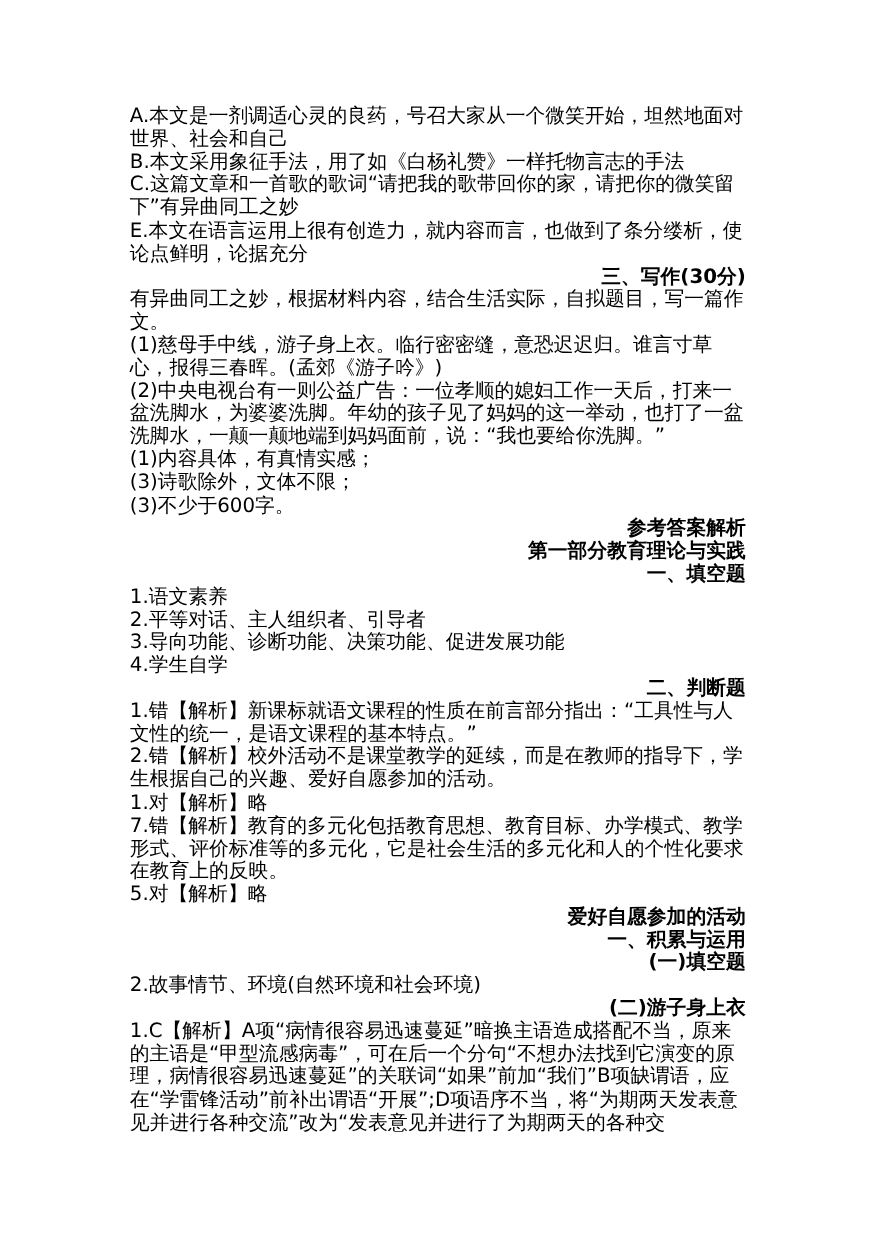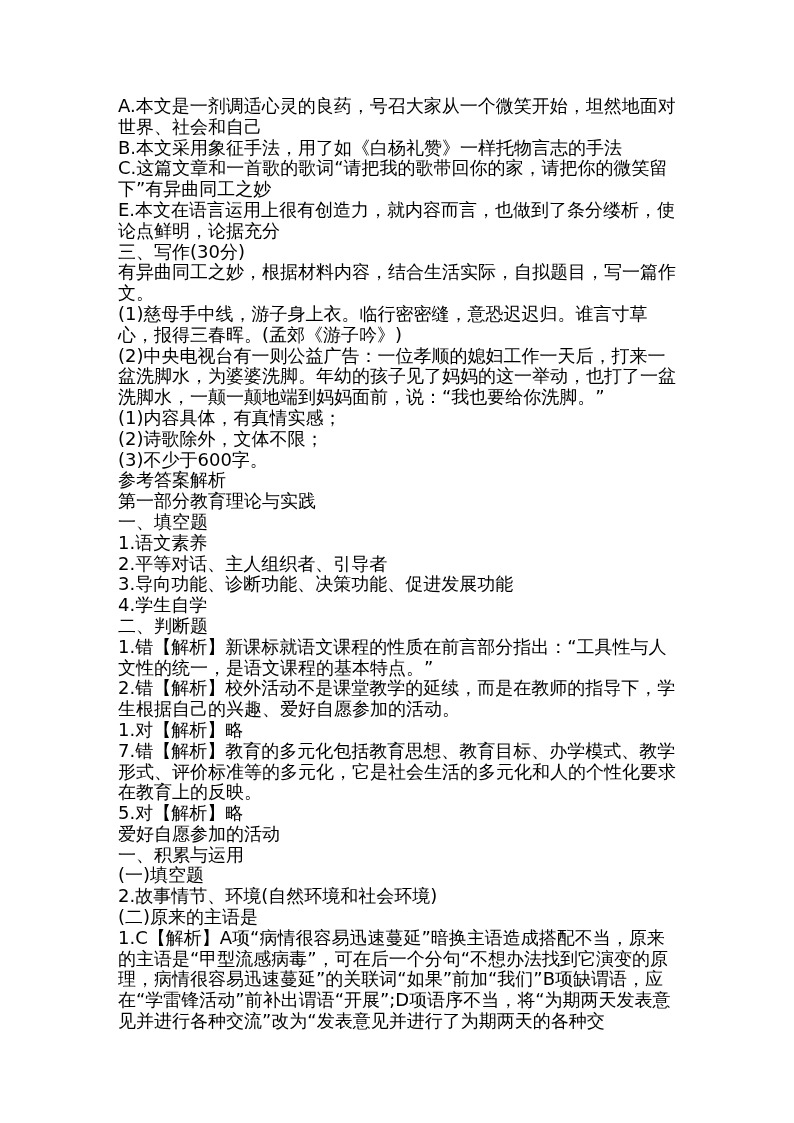--- a/index.html
+++ b/index.html
@@ -8,52 +8,52 @@
     position: absolute;
     left: 118px;
     top: 96px;
     width: 560px;
     font-family: "DejaVu Sans", "Liberation Sans", sans-serif;
     font-size: 18px;
     line-height: 20.8px;
     color: #000000;
   }
   .line { margin: 0; padding: 0; white-space: normal; word-break: break-all; }
-  .heading { font-weight: normal; }
+  .heading { font-weight: bold; text-align: right; }
 </style>
 </head>
 <body>
 
 <div class="page">
   <p class="line">A.本文是一剂调适心灵的良药，号召大家从一个微笑开始，坦然地面对世界、社会和自己</p>
   <p class="line">B.本文采用象征手法，用了如《白杨礼赞》一样托物言志的手法</p>
   <p class="line">C.这篇文章和一首歌的歌词“请把我的歌带回你的家，请把你的微笑留下”有异曲同工之妙</p>
   <p class="line">E.本文在语言运用上很有创造力，就内容而言，也做到了条分缕析，使论点鲜明，论据充分</p>
 
   <p class="line heading">三、写作(30分)</p>
   <p class="line">有异曲同工之妙，根据材料内容，结合生活实际，自拟题目，写一篇作文。</p>
   <p class="line">(1)慈母手中线，游子身上衣。临行密密缝，意恐迟迟归。谁言寸草心，报得三春晖。(孟郊《游子吟》)</p>
   <p class="line">(2)中央电视台有一则公益广告：一位孝顺的媳妇工作一天后，打来一盆洗脚水，为婆婆洗脚。年幼的孩子见了妈妈的这一举动，也打了一盆洗脚水，一颠一颠地端到妈妈面前，说：“我也要给你洗脚。”</p>
   <p class="line">(1)内容具体，有真情实感；</p>
-  <p class="line">(2)诗歌除外，文体不限；</p>
+  <p class="line">(3)诗歌除外，文体不限；</p>
   <p class="line">(3)不少于600字。</p>
 
   <p class="line heading">参考答案解析</p>
   <p class="line heading">第一部分教育理论与实践</p>
   <p class="line heading">一、填空题</p>
   <p class="line">1.语文素养</p>
   <p class="line">2.平等对话、主人组织者、引导者</p>
   <p class="line">3.导向功能、诊断功能、决策功能、促进发展功能</p>
   <p class="line">4.学生自学</p>
   <p class="line heading">二、判断题</p>
   <p class="line">1.错【解析】新课标就语文课程的性质在前言部分指出：“工具性与人文性的统一，是语文课程的基本特点。”</p>
   <p class="line">2.错【解析】校外活动不是课堂教学的延续，而是在教师的指导下，学生根据自己的兴趣、爱好自愿参加的活动。</p>
   <p class="line">1.对【解析】略</p>
   <p class="line">7.错【解析】教育的多元化包括教育思想、教育目标、办学模式、教学形式、评价标准等的多元化，它是社会生活的多元化和人的个性化要求在教育上的反映。</p>
   <p class="line">5.对【解析】略</p>
 
   <p class="line heading">爱好自愿参加的活动</p>
   <p class="line heading">一、积累与运用</p>
   <p class="line heading">(一)填空题</p>
   <p class="line">2.故事情节、环境(自然环境和社会环境)</p>
-  <p class="line heading">(二)原来的主语是</p>
+  <p class="line heading">(二)游子身上衣</p>
   <p class="line">1.C【解析】A项“病情很容易迅速蔓延”暗换主语造成搭配不当，原来的主语是“甲型流感病毒”，可在后一个分句“不想办法找到它演变的原理，病情很容易迅速蔓延”的关联词“如果”前加“我们”B项缺谓语，应在“学雷锋活动”前补出谓语“开展”;D项语序不当，将“为期两天发表意见并进行各种交流”改为“发表意见并进行了为期两天的各种交</p>
 </div>
 
 </body></html>

